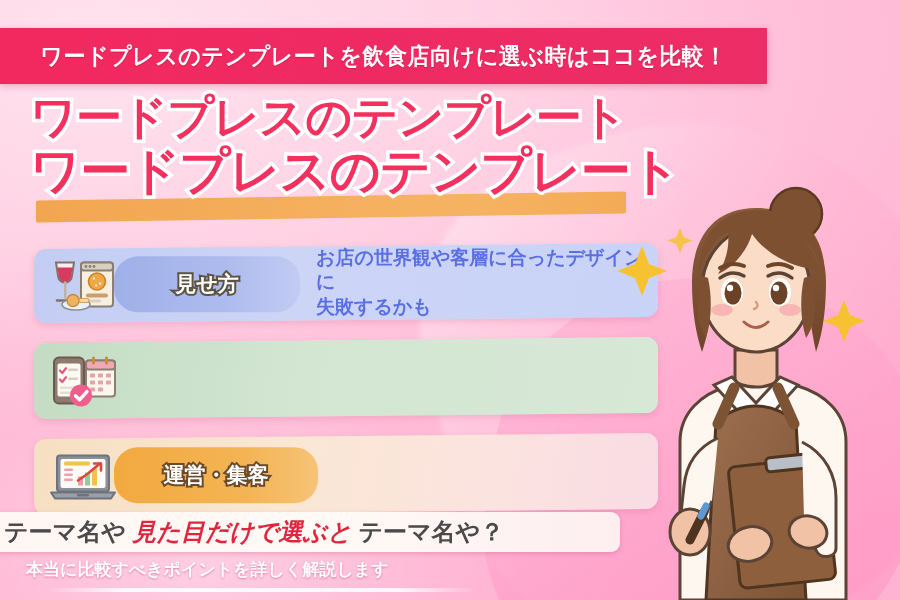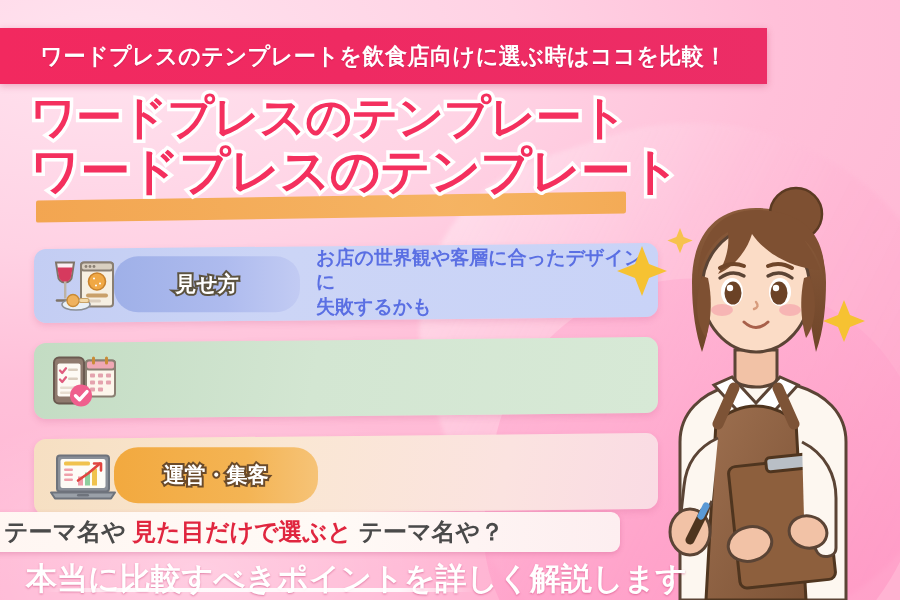--- a/index.html
+++ b/index.html
@@ -92,24 +92,24 @@
   
   #bottom-strip{
     position:absolute;left:-26px;top:512px;width:646px;height:40px;border-radius:9px;
     background:linear-gradient(90deg,#fff6f2 0%,#fffaf6 55%,#fdeef0 100%);
     box-shadow:0 2px 5px rgba(180,60,110,.25);
     display:flex;align-items:center;
   }
   #bottom-strip .line{
     margin-left:30px;white-space:nowrap;font-weight:bold;font-size:24px;color:#4a4a4a;
   }
-  #bottom-strip .em{color:#e0263f;}
+  #bottom-strip .em{color:#e0263f;font-style:italic;}
   #sub-line{
     position:absolute;left:26px;top:558px;white-space:nowrap;
-    font-weight:bold;font-size:31px;color:#ffffff;
+    font-weight:bold;font-size:17px;color:#ffffff;
     text-shadow:0 1px 2px rgba(190,40,100,.45);
   }
   #sub-underline{
     position:absolute;left:46px;top:588px;width:430px;height:4px;border-radius:3px;
     background:linear-gradient(90deg,rgba(255,255,255,0),#ffffff 18%,#ffffff 82%,rgba(255,255,255,0));
     opacity:.9;
   }
 
   
   #character{position:absolute;right:-6px;bottom:0;width:300px;height:420px;}

